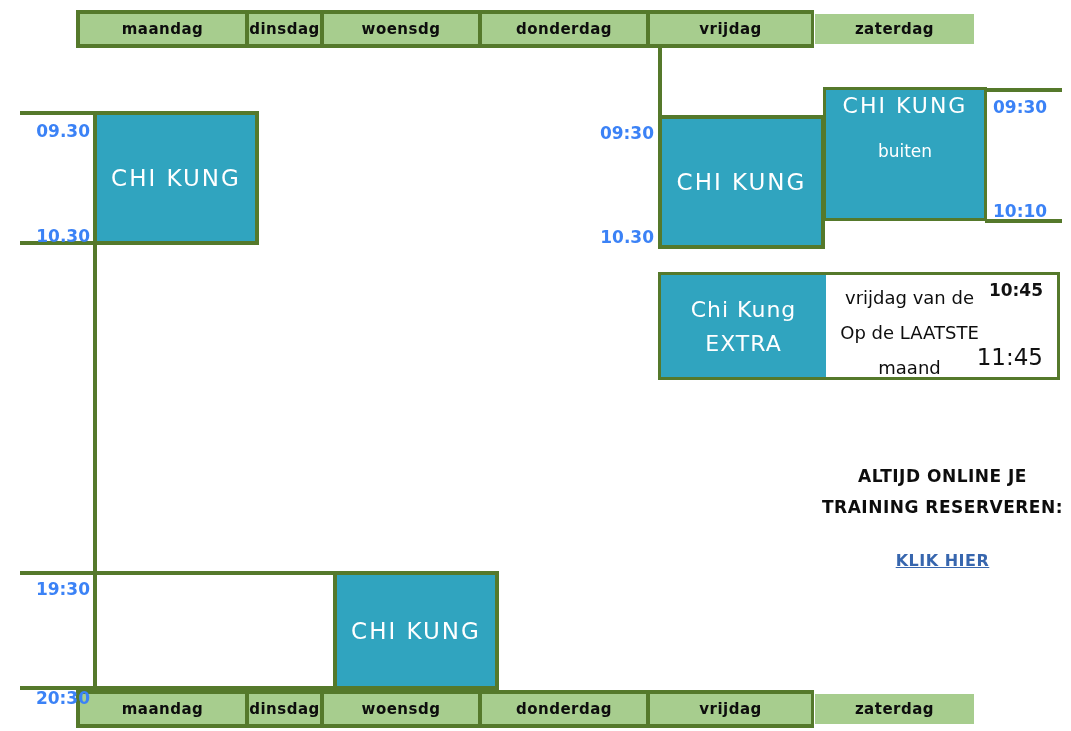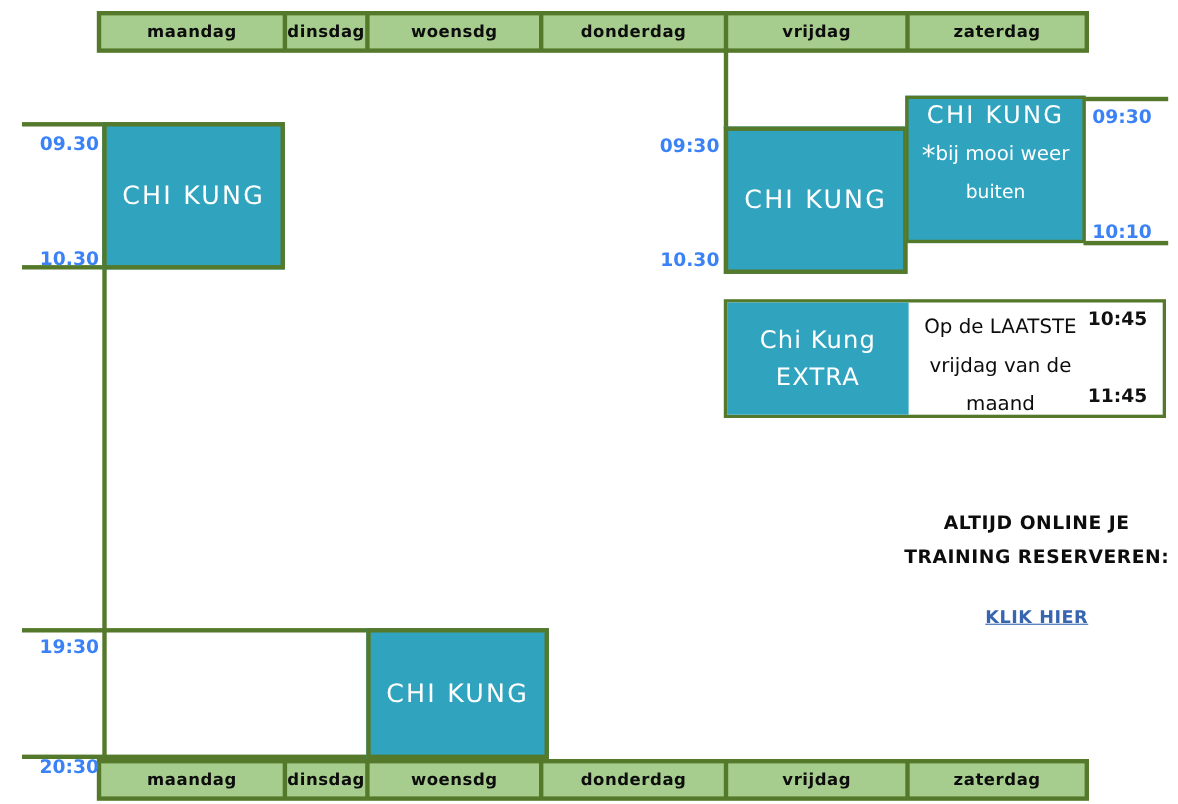--- a/index.html
+++ b/index.html
@@ -2,21 +2,21 @@
 <html><head>
 <meta charset="utf-8">
 <style>
   html,body{margin:0;padding:0;background:#ffffff;}
   .canvas{
     position:relative;width:1071px;height:731px;background:#ffffff;
     font-family:"DejaVu Sans",sans-serif;overflow:hidden;color:#111;
   }
   
   .day-header{
-    position:absolute;left:88px;width:902px;height:38px;
+    position:absolute;left:76px;width:738px;height:38px;
     background:#55792b;display:grid;
     grid-template-columns:165px 71px 154px 164px 161px 159px;
     gap:4px;padding:4px;box-sizing:border-box;
   }
   .day-header .cell{
     background:#a7cd8e;display:flex;align-items:center;justify-content:center;
     font-weight:bold;font-size:15px;letter-spacing:0.5px;color:#0d0d0d;
   }
   .top-header{top:10px;}
   .bottom-header{top:690px;}
@@ -26,39 +26,39 @@
   .block{
     position:absolute;background:#30a4bf;border:4px solid #55792b;
     box-sizing:border-box;color:#ffffff;display:flex;
     align-items:center;justify-content:center;
   }
   .block-title{font-size:23px;letter-spacing:2px;font-weight:500;white-space:nowrap;}
   .block-sat{flex-direction:column;justify-content:flex-start;padding-top:3px;border-width:3px;}
   .block-sat .t1{font-size:22px;letter-spacing:2px;}
   .block-sat .t2{font-size:18px;margin-top:9px;white-space:nowrap;}
   .block-sat .t2 .star{font-size:25px;vertical-align:-5px;}
-  .block-sat .t3{font-size:17px;margin-top:9px;}
+  .block-sat .t3{font-size:17px;margin-top:23px;}
   
   .extra-box{
     position:absolute;left:658px;top:272px;width:402px;height:108px;
     border:3px solid #55792b;box-sizing:border-box;background:#ffffff;
     display:flex;
   }
   .extra-teal{
     background:#30a4bf;width:165px;flex:0 0 165px;color:#fff;
     display:flex;flex-direction:column;align-items:center;justify-content:center;gap:9px;
   }
   .extra-teal .t1,.extra-teal .t2{font-size:22px;letter-spacing:1px;}
   .extra-white{position:relative;flex:1;}
   .extra-note{
     position:absolute;left:0;top:5px;right:64px;text-align:center;
     font-size:18px;line-height:35px;color:#0d0d0d;
   }
   .extra-start{position:absolute;right:14px;top:5px;font-weight:bold;font-size:17px;}
-  .extra-end{position:absolute;right:14px;bottom:7px;font-weight:bold;font-size:17px;}
+  .extra-end{position:absolute;right:14px;bottom:7px;font-weight:normal;font-size:23px;}
   
   .time{position:absolute;width:70px;font-weight:bold;font-size:17px;color:#3b82f6;white-space:nowrap;}
   .ta-r{text-align:right;}
   .ta-l{text-align:left;}
   
   .booking{
     position:absolute;left:800px;top:461px;width:285px;text-align:center;
     font-weight:bold;font-size:17px;letter-spacing:0.5px;line-height:31px;color:#0d0d0d;
   }
   .booking a{
@@ -105,35 +105,34 @@
   <div class="time ta-r" style="left:20px;top:226px;">10.30</div>
 
   <div class="block" style="left:658px;top:115px;width:167px;height:134px;">
     <span class="block-title">CHI KUNG</span>
   </div>
   <div class="time ta-r" style="left:584px;top:123px;">09:30</div>
   <div class="time ta-r" style="left:584px;top:227px;">10.30</div>
 
   <div class="block block-sat" style="left:823px;top:87px;width:164px;height:134px;">
     <span class="t1">CHI KUNG</span>
-    <span class="t2"><span class="star">*</span><span>bij mooi weer</span></span>
     <span class="t3">buiten</span>
   </div>
   <div class="time ta-l" style="left:993px;top:97px;">09:30</div>
   <div class="time ta-l" style="left:993px;top:201px;">10:10</div>
 
   <div class="extra-box">
     <div class="extra-teal">
       <span class="t1">Chi Kung</span>
       <span class="t2">EXTRA</span>
     </div>
     <div class="extra-white">
       <div class="extra-note">
+        <div>vrijdag van de</div>
         <div>Op de LAATSTE</div>
-        <div>vrijdag van de</div>
         <div>maand</div>
       </div>
       <span class="extra-start">10:45</span>
       <span class="extra-end">11:45</span>
     </div>
   </div>
 
   <div class="booking">
     <div>ALTIJD ONLINE JE</div>
     <div>TRAINING RESERVEREN:</div>

